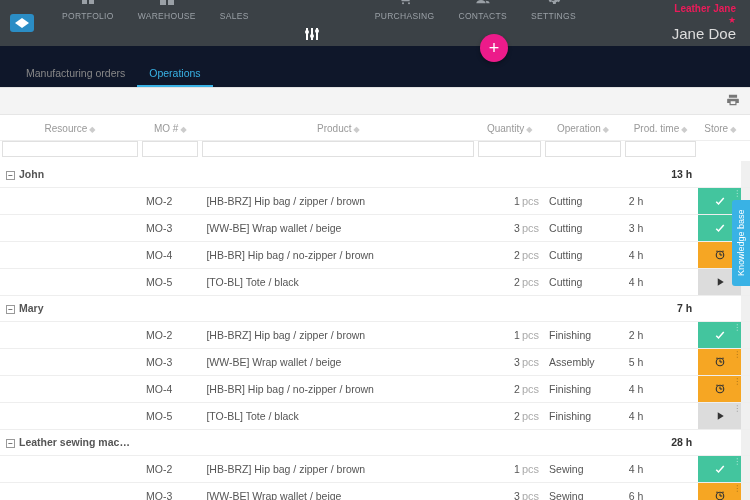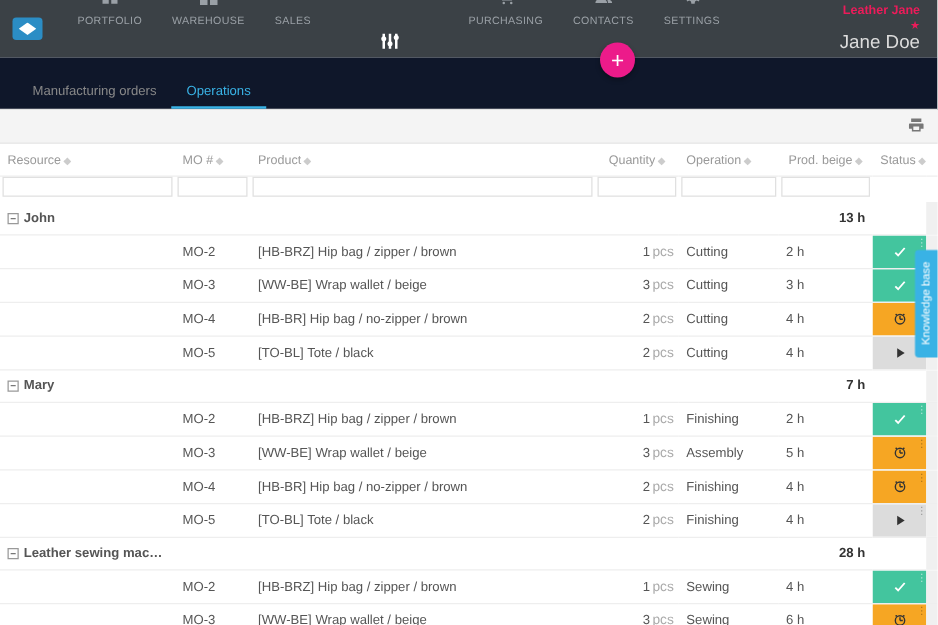--- a/index.html
+++ b/index.html
@@ -24,21 +24,21 @@
   .subtab.active { color:#39b2e5; border-bottom:2px solid #39b2e5; padding-bottom:6px;text-align:right; }
   .fab { position:absolute; right:242px; top:-12px; width:28px; height:28px; border-radius:50%; background:#ec1b8a; color:#fff; font-size:18px; line-height:28px; text-align:center; cursor:pointer; box-shadow:0 2px 4px rgba(0,0,0,0.3); z-index:5; }
 
   
   .actionsrow { height:26px; display:flex; align-items:center; justify-content:flex-end; padding:0 10px; }
   .print-icon { color:#777; font-size:14px; cursor:pointer; }
 
   
   .table-wrap { background:#fff; margin:0 0; height:398px; overflow-y:auto; border-top:1px solid #e6e6e6; }
   table { width:100%; border-collapse:collapse; table-layout:fixed; }
-  thead th { text-align:left; font-weight:400; color:#999; font-size:10px; padding:8px 6px 6px; border-bottom:1px solid #eee; white-space:nowrap; }
+  thead th { text-align:center; font-weight:400; color:#999; font-size:10px; padding:8px 6px 6px; border-bottom:1px solid #eee; white-space:nowrap; }
   thead th .sort { color:#ccc; font-size:8px; margin-left:2px; }
   thead tr.filter-row td { padding:0 2px 4px; }
   thead tr.filter-row input { width:100%; border:1px solid #e0e0e0; height:16px; font-size:10px; padding:0 3px; }
   col.c-res { width:130px; }
   col.c-mo { width:56px; }
   col.c-prod { width:256px; }
   col.c-qty { width:62px; }
   col.c-op { width:74px; }
   col.c-pt { width:70px; }
   col.c-st { width:40px; }
@@ -173,22 +173,22 @@
         <col class="c-st">
         <col class="c-scr">
     </colgroup>
     <thead>
       <tr>
         <th><span>Resource</span><span class="sort">◆</span></th>
         <th><span>MO #</span><span class="sort">◆</span></th>
         <th><span>Product</span><span class="sort">◆</span></th>
         <th class="right"><span>Quantity</span><span class="sort">◆</span></th>
         <th><span>Operation</span><span class="sort">◆</span></th>
-        <th class="right"><span>Prod. beige</span><span class="sort">◆</span></th>
-        <th class="right"><span>Status</span><span class="sort">◆</span></th>
+        <th class="right"><span>Prod. time</span><span class="sort">◆</span></th>
+        <th class="right"><span>Store</span><span class="sort">◆</span></th>
         <th></th>
       </tr>
       <tr class="filter-row">
         <td><input style=""></td>
         <td><input style=""></td>
         <td><input style=""></td>
         <td><input style=""></td>
         <td><input style=""></td>
         <td><input style=""></td>
         <td></td>

